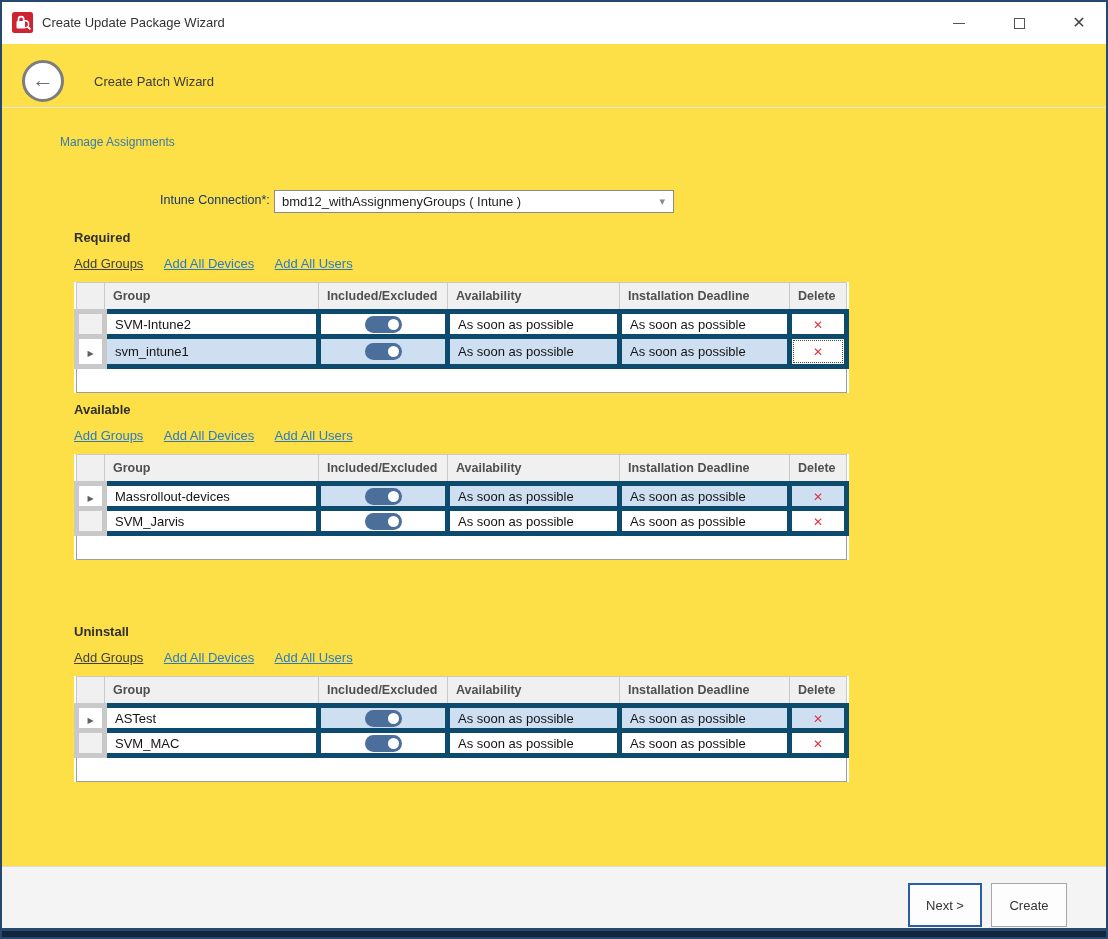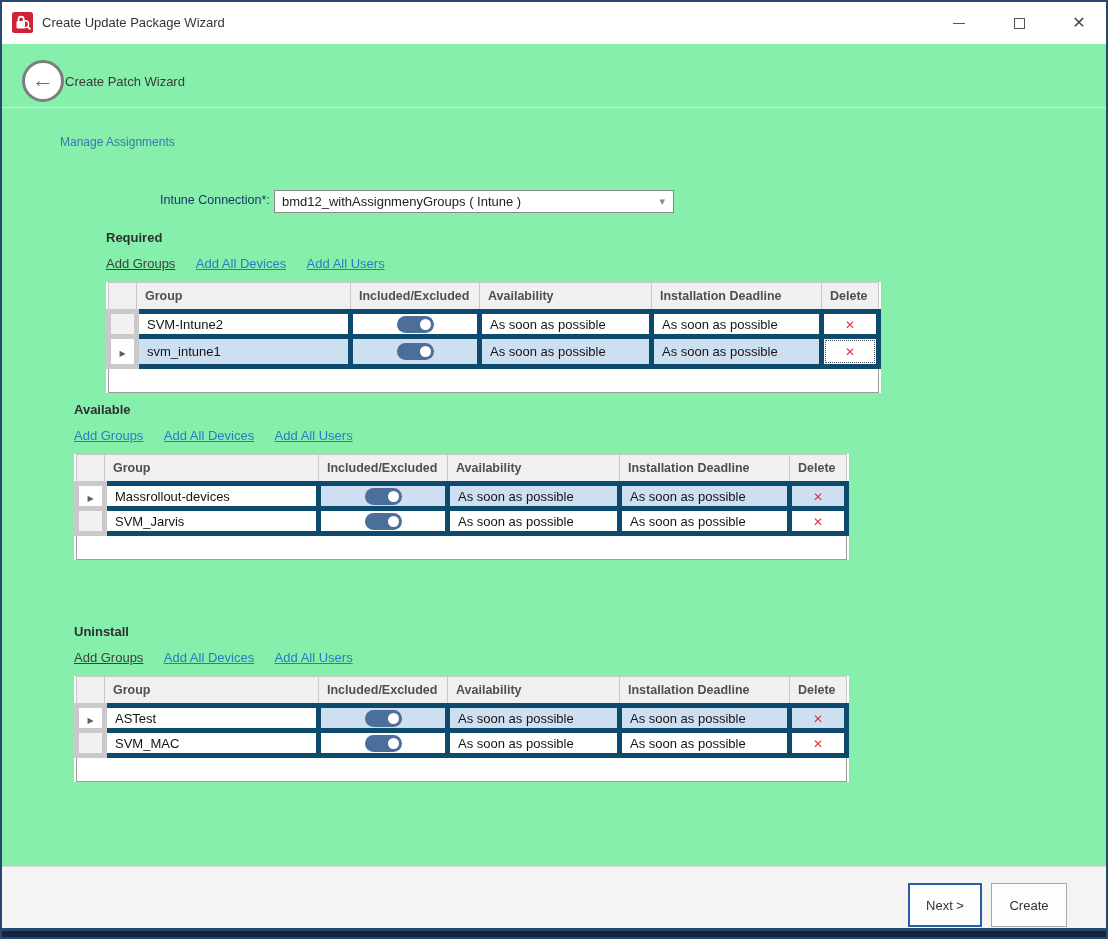--- a/index.html
+++ b/index.html
@@ -2,55 +2,55 @@
 <html><head>
 <meta charset="utf-8">
 <style>
   * { box-sizing: border-box; margin: 0; padding: 0; }
   html,body { background:#2a2a2a; }
   body { font-family: "Liberation Sans", "DejaVu Sans", sans-serif; }
 
   .window {
     position: relative;
     width: 1108px; height: 939px;
-    background: #86efac;
+    background: #fde047;
     border: 2px solid #26476e;
     overflow: hidden;
   }
 
   
   .titlebar { position:absolute; top:0; left:0; right:0; height:42px; background:#fff; }
   .app-icon { position:absolute; left:10px; top:10px; width:21px; height:21px; }
   .title-text { position:absolute; left:40px; top:13px; font-size:13px; color:#333; }
   .win-controls { position:absolute; right:14px; top:8px; display:flex; gap:34px; }
   .win-btn { width:26px; height:26px; display:flex; align-items:center; justify-content:center; cursor:pointer; }
   .icon-min { width:12px; height:0; border-bottom:1.5px solid #555; display:block; }
   .icon-max { width:11px; height:11px; border:1.5px solid #555; display:block; }
   .icon-close { font-size:16px; color:#444; line-height:1; }
 
   
   .back-row { position:absolute; top:57px; left:20px; height:44px; display:flex; align-items:center; }
   .back-btn { width:42px; height:42px; border:3px solid #7d7d7d; border-radius:50%;
               display:flex; align-items:center; justify-content:center; cursor:pointer; background:#fff; }
   .back-arrow { font-size:22px; color:#6e6e6e; line-height:1; margin-top:-2px; }
-  .back-label { margin-left:1px; font-size:13px; color:#3a3a3a; }
+  .back-label { margin-left:30px; font-size:13px; color:#3a3a3a; }
   .nav-sep { position:absolute; top:105px; left:0; right:0; height:1px; background:#e4e4e4; }
 
   
   .page-heading { position:absolute; top:133px; left:58px; font-size:12px; color:#3879ab; }
 
   .conn-label { position:absolute; top:191px; left:110px; font-size:12.5px; font-weight:normal; color:#17366b;padding-left:48px; }
   .combo { position:absolute; top:188px; left:272px; width:400px; height:23px;
            border:1px solid #8a8a8a; background:#fff; display:flex; align-items:center; cursor:pointer; }
   .combo-value { font-size:13px; color:#222; padding-left:7px; flex:1; white-space:nowrap; overflow:hidden; }
   .combo-arrow { font-size:11px; color:#8a8a8a; padding-right:8px; }
 
   
   .section { position:absolute; left:72px; width:780px; }
-  .sec-required  { top:228px;margin-left:32px; }
+  .sec-required  { top:228px; }
   .sec-available { top:400px; }
   .sec-uninstall { top:622px; }
 
   .section-title { font-size:13px; font-weight:bold; color:#2f2f2f; line-height:16px; }
   .links-row { margin-top:8px; height:17px; }
   .add-link { font-size:13px; text-decoration:underline; margin-right:16px; cursor:pointer; color:#2b7bc4; }
   .add-link.visited { color:#3f3f3f; }
 
   table.grid { margin-top:11px; border-collapse:collapse; table-layout:fixed; background:#fff;
                border:1px solid #9d9d9d; }

